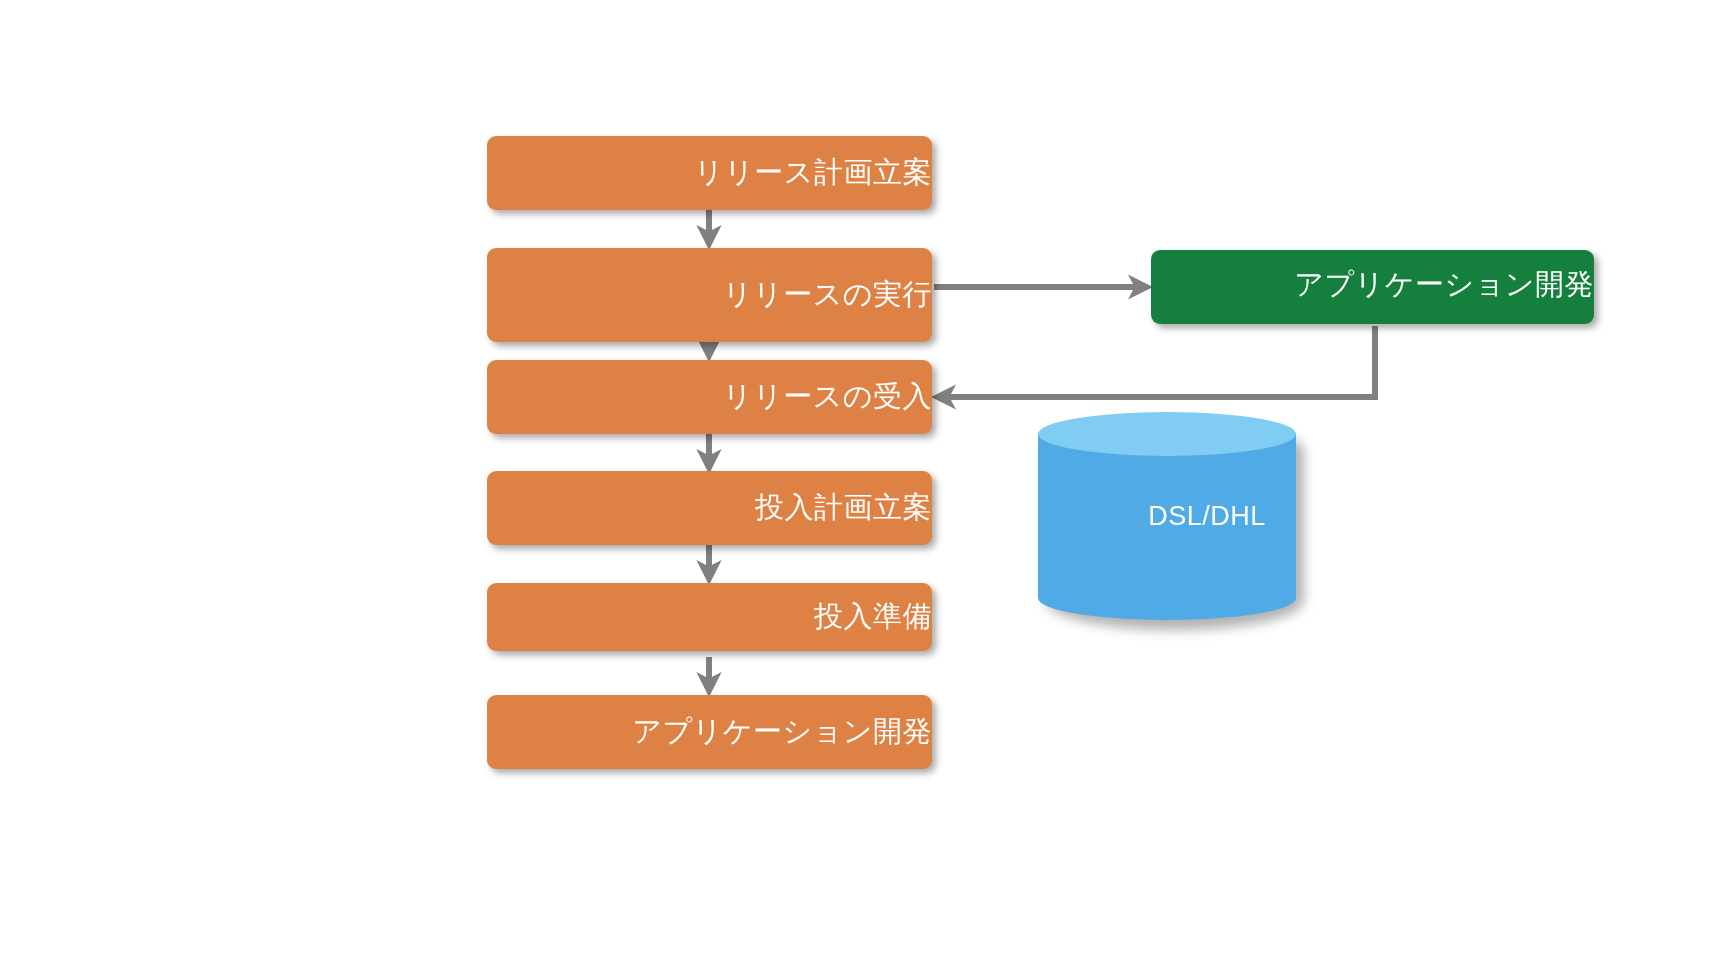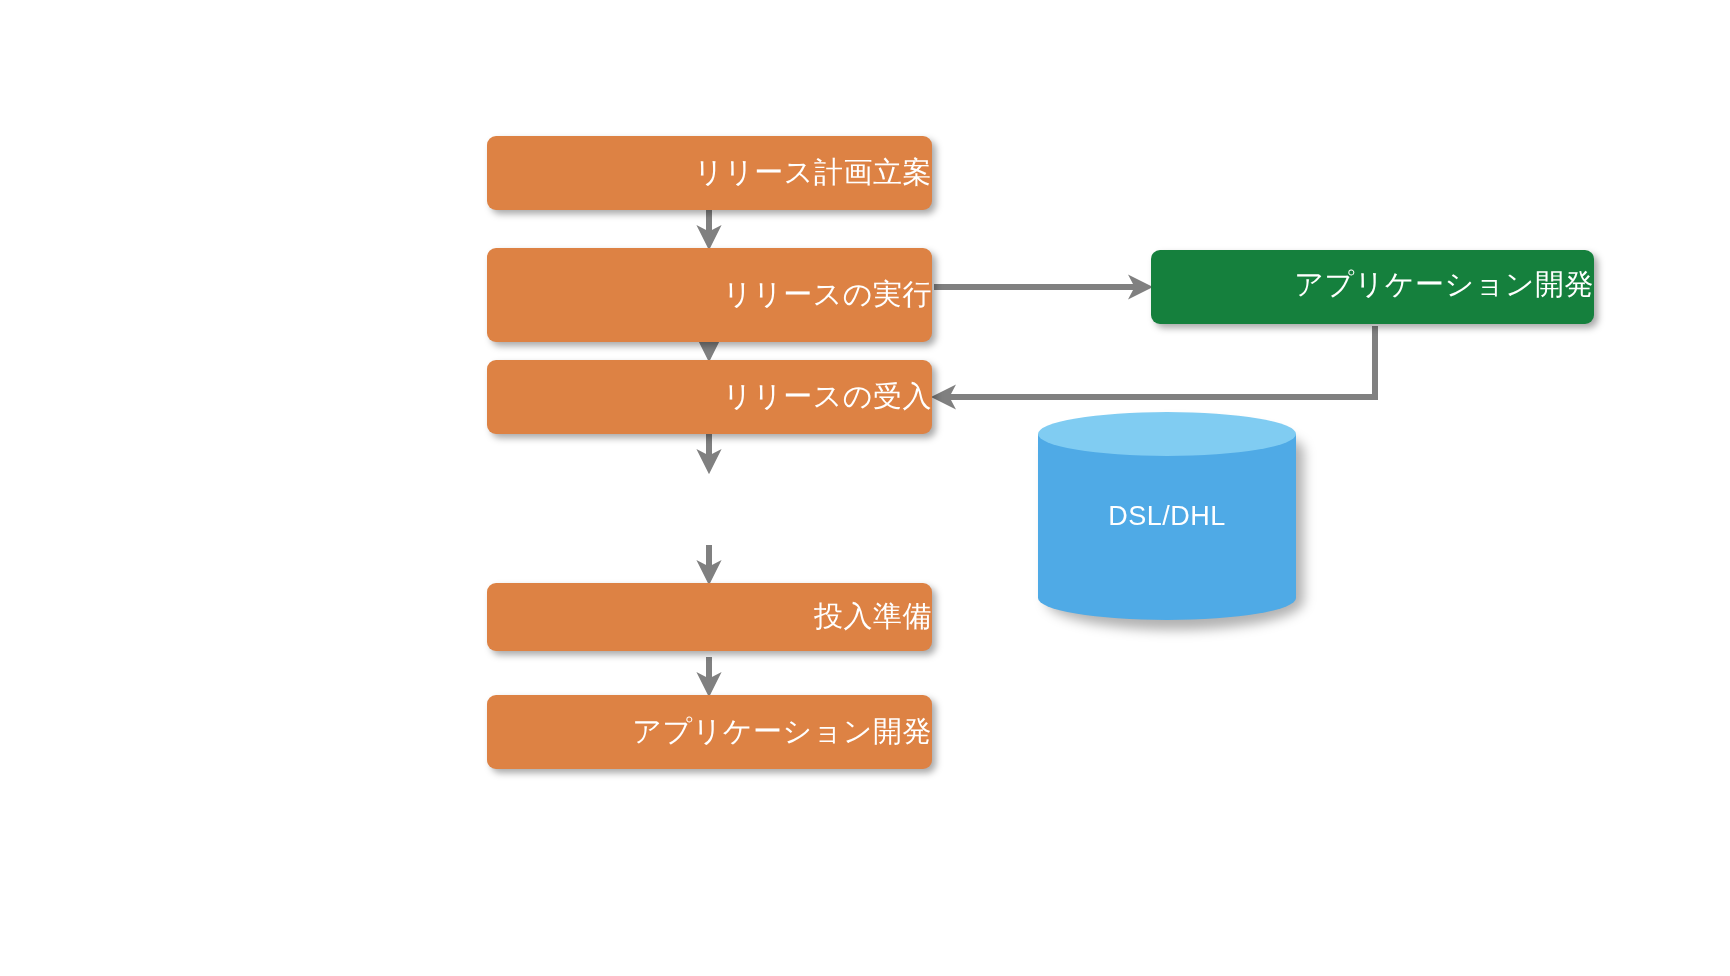--- a/index.html
+++ b/index.html
@@ -90,20 +90,21 @@
     left: 0;
     top: 0;
     width: 100%;
     height: 100%;
     display: flex;
     align-items: center;
     justify-content: center;
     color: #ffffff;
     font-size: 27px;
     letter-spacing: 0.5px;
+    padding-left: 40px;
   }
 
   
   .connector {
     position: absolute;
     left: 0;
     top: 0;
     width: 1730px;
     height: 976px;
     pointer-events: none;
@@ -140,20 +141,23 @@
   </div>
 
   <div class="node process" style="left:487px; top:248px; width:445px; height:94px;">
     <span>リリースの実行</span>
   </div>
 
   <div class="node process" style="left:487px; top:360px; width:445px; height:74px;padding-left:34px;">
     <span>リリースの受入</span>
   </div>
 
+  <div class="node process" style="left:487px; top:471px; width:445px; height:74px;">
+    <span>投入計画立案</span>
+  </div>
 
   <div class="node process" style="left:487px; top:583px; width:445px; height:68px;">
     <span>投入準備</span>
   </div>
 
   <div class="node process" style="left:487px; top:695px; width:445px; height:74px;">
     <span>アプリケーション開発</span>
   </div>
 
   <div class="node external" style="left:1151px; top:250px; width:443px; height:74px;">

